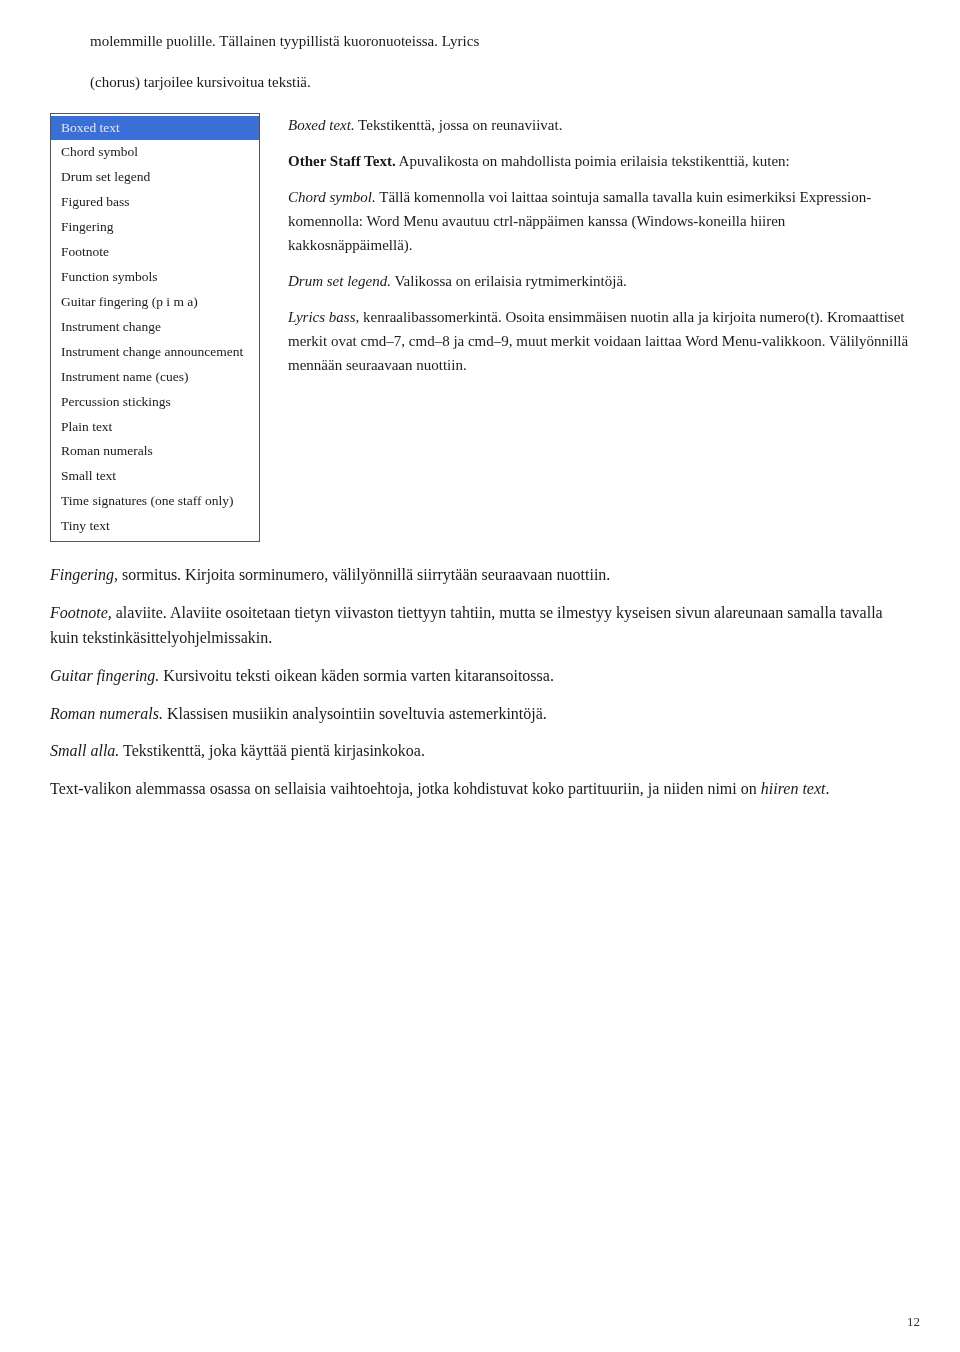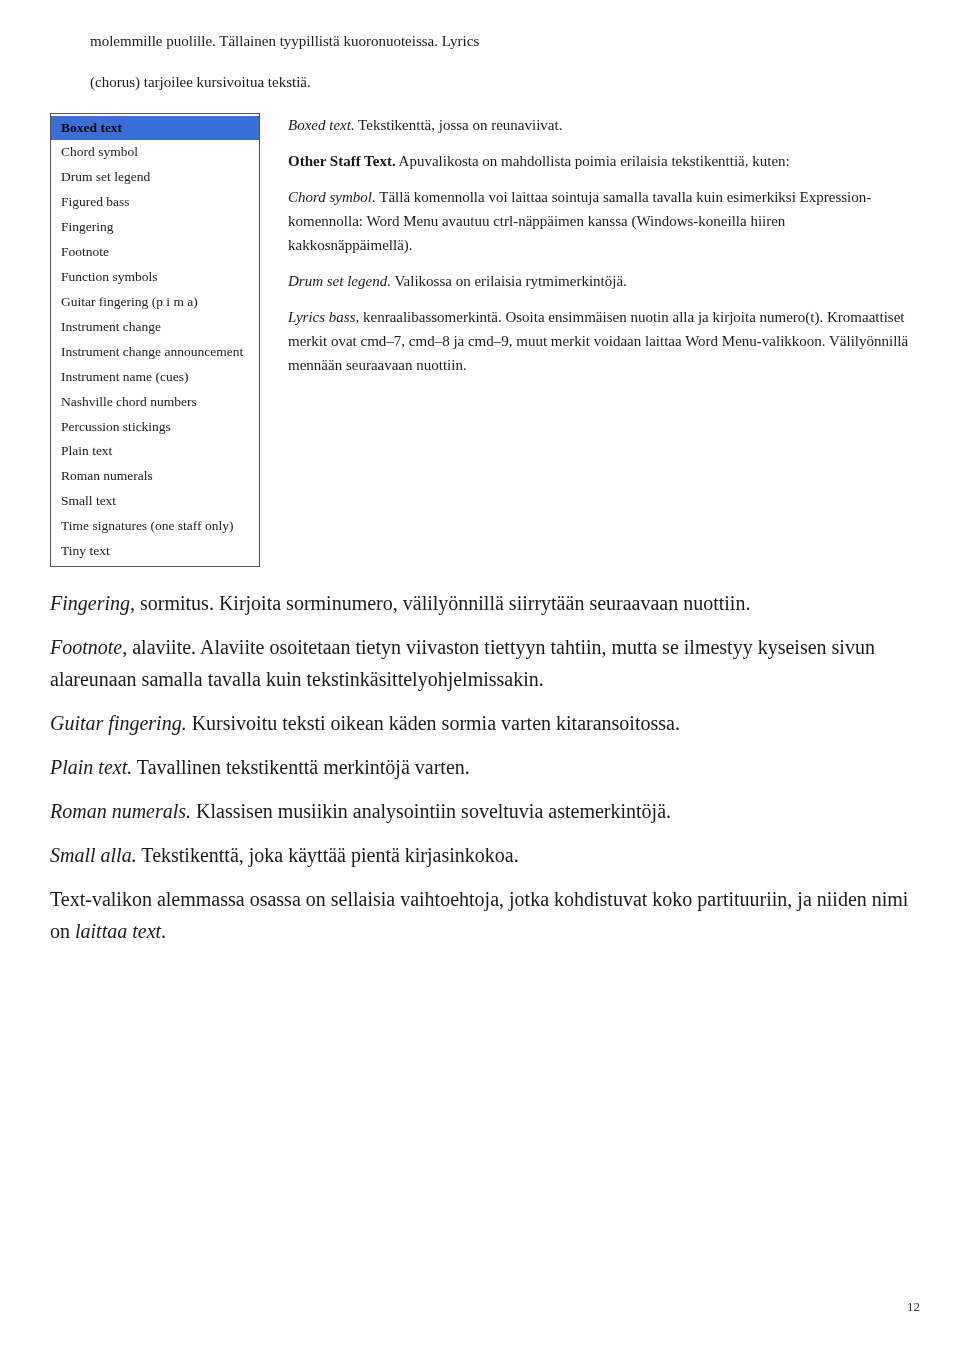--- a/index.html
+++ b/index.html
@@ -36,22 +36,21 @@
 
     .list-item {
       padding: 2px 10px;
       font-size: 13.5px;
       cursor: default;
       white-space: nowrap;
     }
 
     .list-item.selected {
       background: #3a6fd8;
-      color: #000000;
-      font-weight: bold;
+      color: #e5e5e5;
     }
 
     .right-content {
       flex: 1;
     }
 
     .body-para {
       margin-bottom: 12px;
       font-size: 15px;
       line-height: 1.6;
@@ -60,31 +59,31 @@
     .body-para em {
       font-style: italic;
     }
 
     .body-para strong {
       font-weight: bold;
     }
 
     .full-width-para {
       margin-bottom: 12px;
-      font-size: 20px;
+      font-size: 16px;
       line-height: 1.6;
     }
 
     .full-width-para em {
       font-style: italic;
     }
 
     .page-number {
       position: fixed;
-      bottom: 35px;
+      bottom: 20px;
       right: 40px;
       font-size: 13px;
       color: #333;
     }
   </style>
 </head>
 <body>
 
 <p class="intro-text">molemmille puolille. Tällainen tyypillistä kuoronuoteissa. Lyrics</p>
 <p class="intro-text">(chorus) tarjoilee kursivoitua tekstiä.</p>
@@ -96,21 +95,20 @@
       <div class="list-item">Chord symbol</div>
       <div class="list-item">Drum set legend</div>
       <div class="list-item">Figured bass</div>
       <div class="list-item">Fingering</div>
       <div class="list-item">Footnote</div>
       <div class="list-item">Function symbols</div>
       <div class="list-item">Guitar fingering (p i m a)</div>
       <div class="list-item">Instrument change</div>
       <div class="list-item">Instrument change announcement</div>
       <div class="list-item">Instrument name (cues)</div>
-      <div class="list-item">Nashville chord numbers</div>
       <div class="list-item">Percussion stickings</div>
       <div class="list-item">Plain text</div>
       <div class="list-item">Roman numerals</div>
       <div class="list-item">Small text</div>
       <div class="list-item">Time signatures (one staff only)</div>
       <div class="list-item">Tiny text</div>
     </div>
 
   <div class="right-content">
     <p class="body-para">
@@ -133,19 +131,18 @@
     <p class="body-para">
       <em>Lyrics bass,</em><span> kenraalibassomerkintä. Osoita ensimmäisen nuotin alla ja kirjoita numero(t). Kromaattiset merkit ovat cmd–7, cmd–8 ja cmd–9, muut merkit voidaan laittaa Word Menu-valikkoon. Välilyönnillä mennään seuraavaan nuottiin.</span>
     </p>
   </div>
 </div>
 
 <div id="full-paras-container">
     <p class="full-width-para"><em>Fingering,</em><span> sormitus. Kirjoita sorminumero, välilyönnillä siirrytään seuraavaan nuottiin.</span></p>
     <p class="full-width-para"><em>Footnote,</em><span> alaviite. Alaviite osoitetaan tietyn viivaston tiettyyn tahtiin, mutta se ilmestyy kyseisen sivun alareunaan samalla tavalla kuin tekstinkäsittelyohjelmissakin.</span></p>
     <p class="full-width-para"><em>Guitar fingering.</em><span> Kursivoitu teksti oikean käden sormia varten kitaransoitossa.</span></p>
-    <p class="full-width-para"><em>Plain text.</em><span> Tavallinen tekstikenttä merkintöjä varten.</span></p>
     <p class="full-width-para"><em>Roman numerals.</em><span> Klassisen musiikin analysointiin soveltuvia astemerkintöjä.</span></p>
     <p class="full-width-para"><em>Small alla.</em><span> Tekstikenttä, joka käyttää pientä kirjasinkokoa.</span></p>
-    <p class="full-width-para"><span>Text-valikon alemmassa osassa on sellaisia vaihtoehtoja, jotka kohdistuvat koko partituuriin, ja niiden nimi on <em>laittaa text</em>.</span></p>
+    <p class="full-width-para"><span>Text-valikon alemmassa osassa on sellaisia vaihtoehtoja, jotka kohdistuvat koko partituuriin, ja niiden nimi on <em>hiiren text</em>.</span></p>
   </div>
 
 <div class="page-number">12</div>
 
 </body></html>

